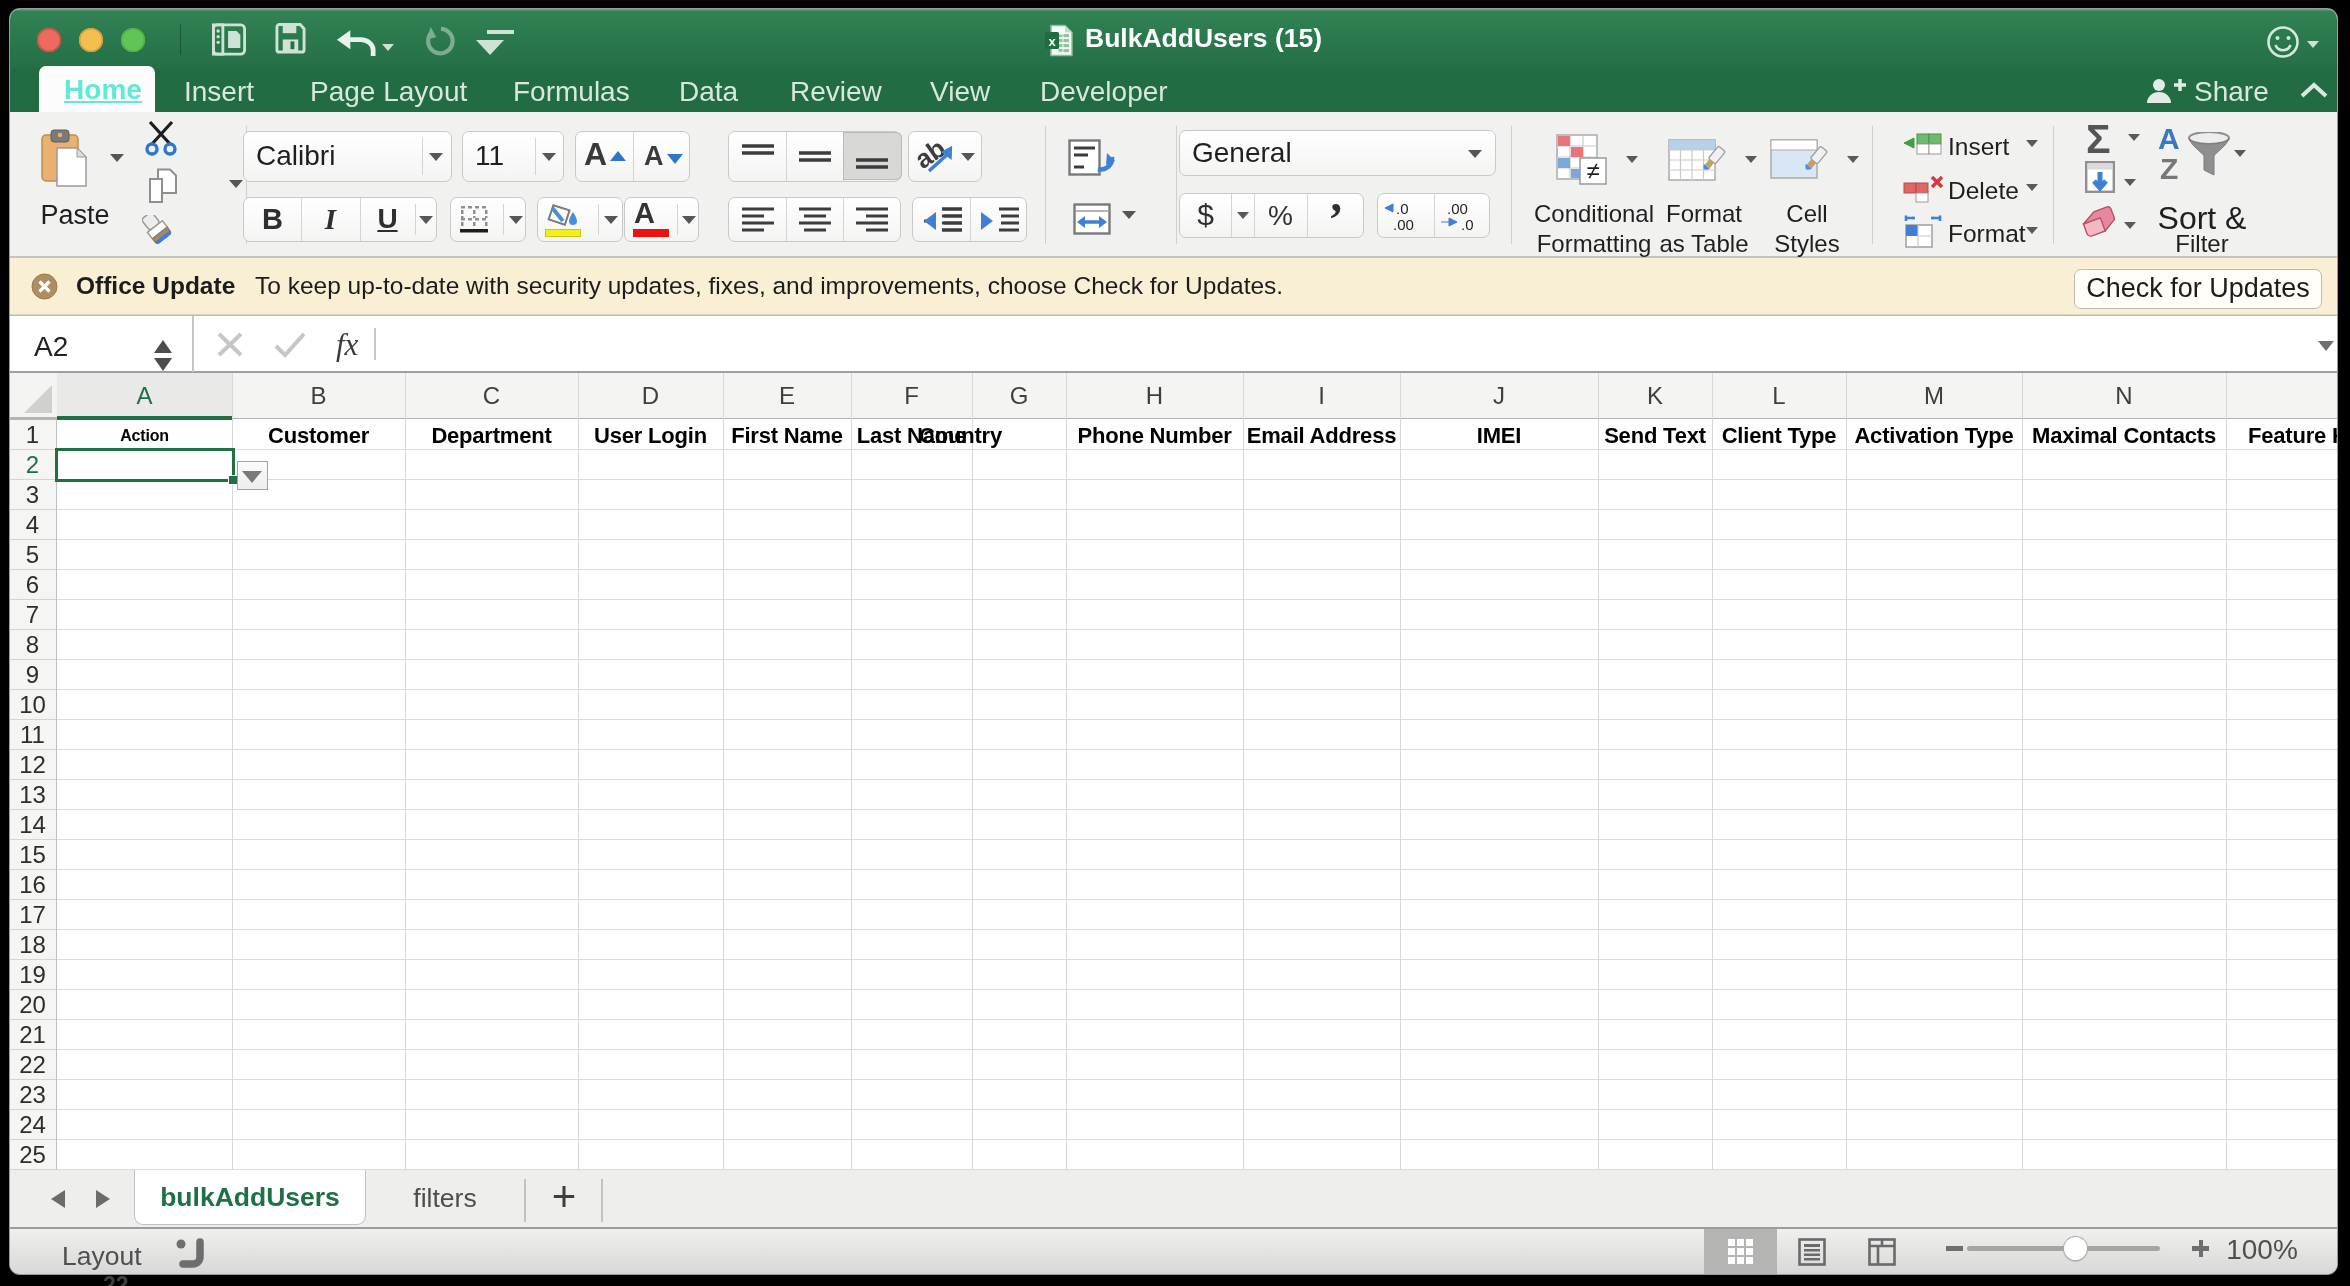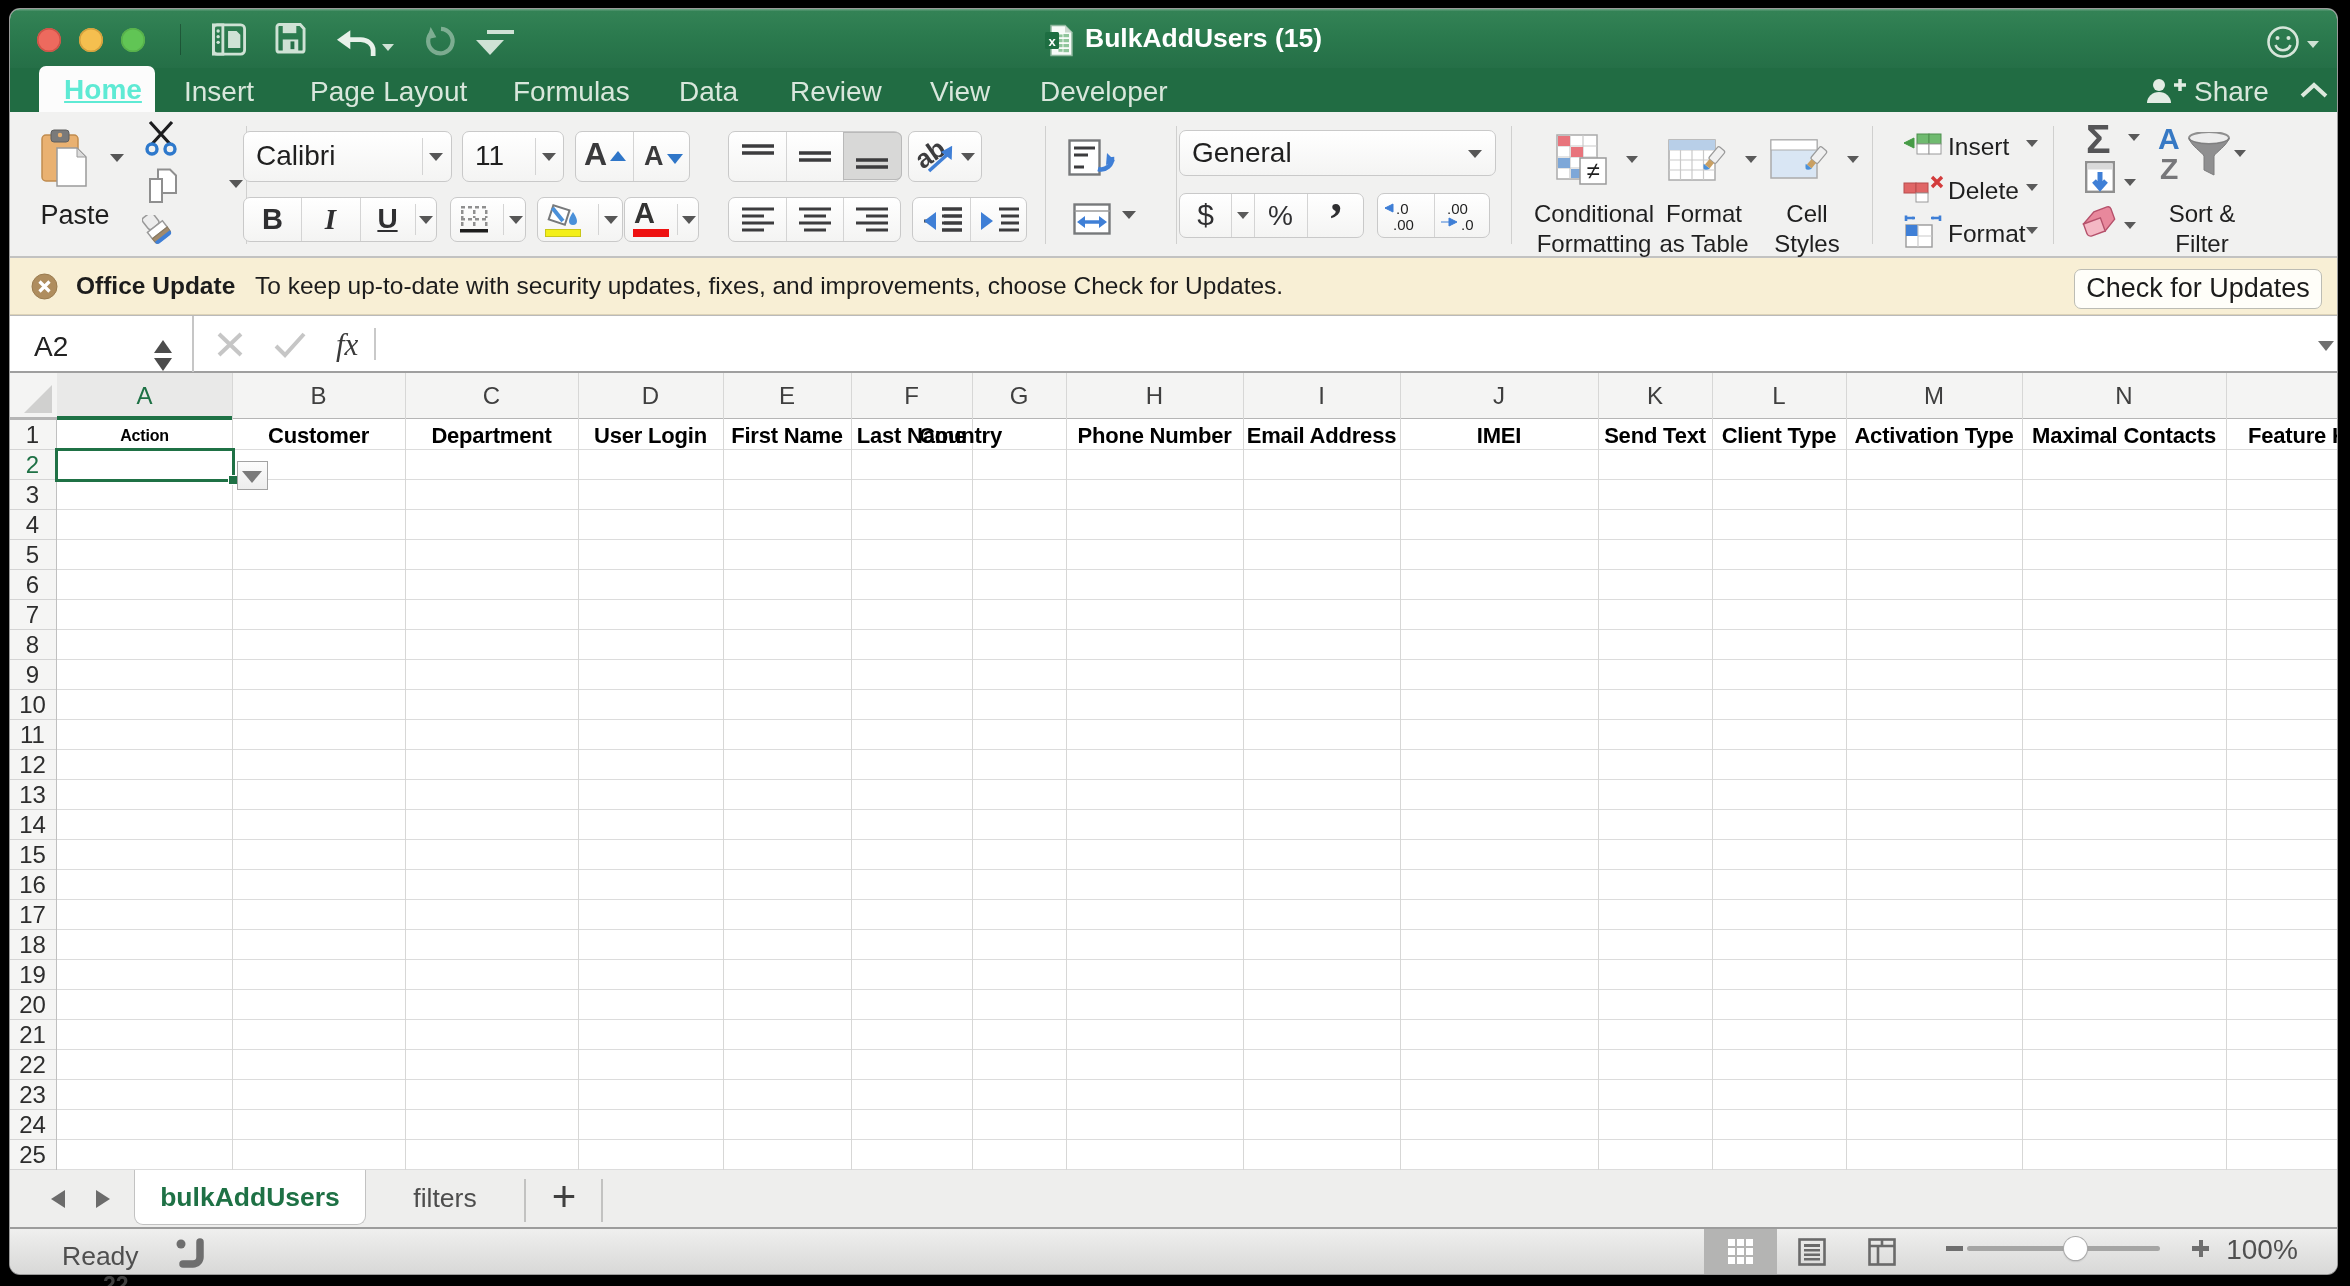--- a/index.html
+++ b/index.html
@@ -378,21 +378,21 @@
       </g>
     </svg>
     <div class="carS" style="position:absolute;left:2114px;top:110px;"></div>
     <div class="abs" style="left:2148px;top:10px;font-size:30px;font-weight:700;color:#3779c4;">A</div>
     <div class="abs" style="left:2150px;top:40px;font-size:30px;font-weight:600;color:#77777a;">Z</div>
     <svg class="abs" style="left:2178px;top:20px;" width="42" height="44" viewBox="0 0 42 44">
       <path d="M1 6 a20 6 0 0 1 40 0 a20 6 0 0 1 -40 0" fill="#ededed" stroke="#8f8f8f" stroke-width="2"></path>
       <path d="M1 6 C3 14 14 20 16 24 V38 L26 43 V24 C28 20 39 14 41 6 a20 6 0 0 1 -40 0" fill="#8f8f90" stroke="#7c7c7d" stroke-width="1"></path>
     </svg>
     <div class="carS" style="position:absolute;left:2224px;top:38px;"></div>
-    <div class="abs" style="left:2192px;top:88px;transform:translateX(-50%);font-size:24px;color:#1f1f1f;white-space:nowrap;">Sort &amp;</div>
+    <div class="abs" style="left:2192px;top:88px;transform:translateX(-50%);font-size:32px;color:#1f1f1f;white-space:nowrap;">Sort &amp;</div>
     <div class="abs" style="left:2192px;top:118px;transform:translateX(-50%);font-size:24px;color:#1f1f1f;white-space:nowrap;">Filter</div>
   </div>
 
   <div id="ybar" class="abs" style="left:0;top:249px;width:2327px;height:57px;background:#f8efd5;border-bottom:1px solid #ddd3b8;">
     <svg class="abs" style="left:21px;top:15px;" width="27" height="27" viewBox="0 0 27 27">
       <circle cx="13.5" cy="13.5" r="12.5" fill="#af8d5e" stroke="#997a4e" stroke-width="1"></circle>
       <path d="M8.5 8.5 L18.5 18.5 M18.5 8.5 L8.5 18.5" stroke="#fff" stroke-width="3.2"></path>
     </svg>
     <div class="abs" style="left:66px;top:0;height:56px;line-height:56px;font-size:24.5px;font-weight:700;color:#1c1c1c;">Office Update</div>
     <div class="abs" style="left:245px;top:0;height:56px;line-height:56px;font-size:24.5px;color:#1c1c1c;">To keep up-to-date with security updates, fixes, and improvements, choose Check for Updates.</div>
@@ -510,21 +510,21 @@
     <div class="abs" style="left:41px;top:20px;width:0;height:0;border:9px solid transparent;border-right:14px solid #6b6b6b;border-left:none;"></div>
     <div class="abs" style="left:86px;top:20px;width:0;height:0;border:9px solid transparent;border-left:14px solid #6b6b6b;border-right:none;"></div>
     <div class="abs" style="left:124px;top:0;width:232px;height:55px;background:#fff;border:1px solid #c2c2c2;border-top:none;border-radius:0 0 9px 9px;text-align:center;line-height:55px;font-size:26.5px;font-weight:700;color:#1e7145;">bulkAddUsers</div>
     <div class="abs" style="left:356px;top:0;width:158px;height:57px;text-align:center;line-height:57px;font-size:26.5px;color:#4d4d4d;">filters</div>
     <div class="abs" style="left:514px;top:9px;width:1.5px;height:43px;background:#c2c2c1;"></div>
     <div class="abs" style="left:530px;top:0;width:48px;height:57px;text-align:center;line-height:54px;font-size:42px;font-weight:500;color:#3f3f3f;">+</div>
     <div class="abs" style="left:591px;top:9px;width:1.5px;height:43px;background:#c2c2c1;"></div>
   </div>
 
   <div id="sbar" class="abs" style="left:0;top:1220px;width:2327px;height:45px;background:linear-gradient(180deg,#efefee,#d8d8d7);">
-    <div class="abs" style="left:52px;top:5px;height:45px;line-height:45px;font-size:26.5px;color:#4f4f4f;">Ready</div>
+    <div class="abs" style="left:52px;top:5px;height:45px;line-height:45px;font-size:26.5px;color:#4f4f4f;">Layout</div>
     <svg class="abs" style="left:164px;top:8px;" width="34" height="32" viewBox="0 0 34 32">
       <circle cx="7" cy="7" r="4.5" fill="#6e6e6e"></circle>
       <path d="M26 5 V20 a7 7 0 0 1 -7 7 H9" fill="none" stroke="#6e6e6e" stroke-width="7.5" stroke-linecap="round"></path>
     </svg>
     <div class="abs" style="left:1694px;top:0;width:73px;height:45px;background:#b4b4b3;">
       <svg class="abs" style="left:24px;top:10px;" width="26" height="26" viewBox="0 0 26 26">
         <g fill="#fff">
             <rect x="0" y="0" width="7" height="7"></rect>
             <rect x="9" y="0" width="7" height="7"></rect>
             <rect x="18" y="0" width="7" height="7"></rect>

